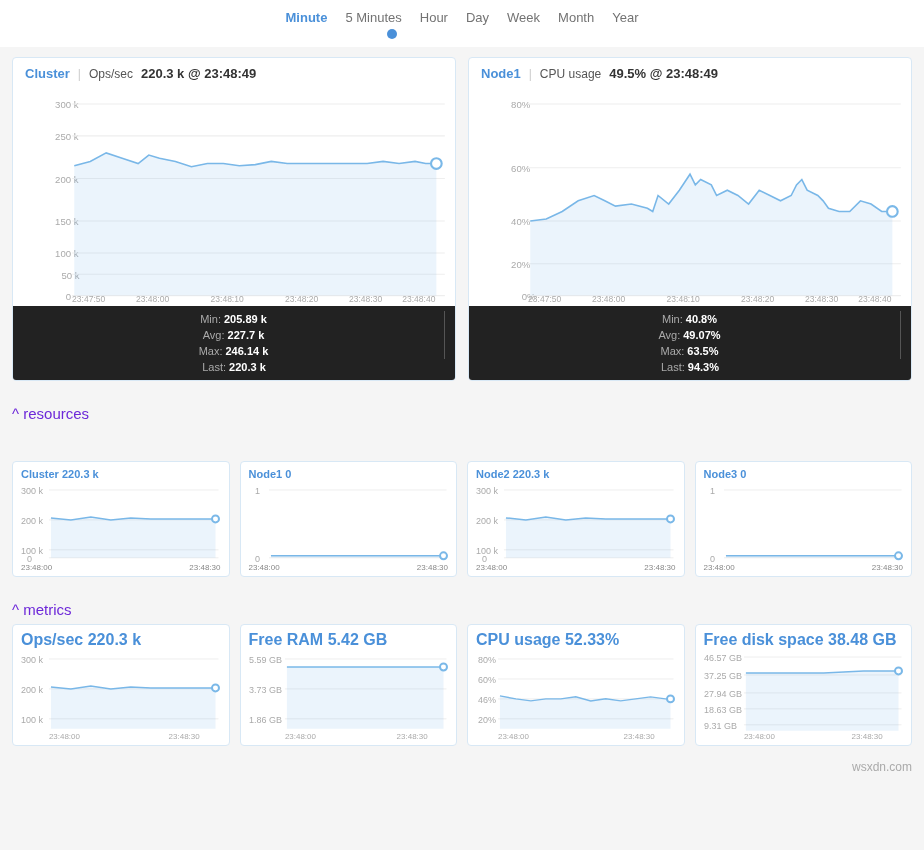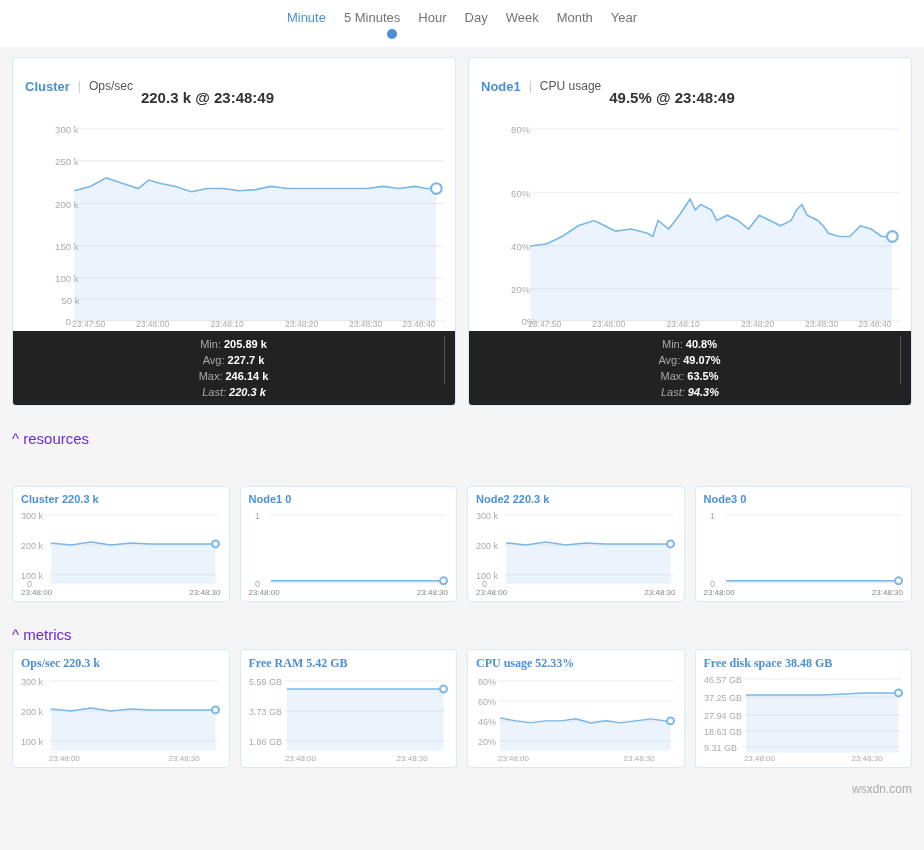--- a/index.html
+++ b/index.html
@@ -19,21 +19,21 @@
       gap: 18px;
       background: #fff;
     }
     .time-selector span {
       cursor: pointer;
       color: #737373;
       font-size: 13px;
     }
     .time-selector span.active {
       color: #4a90d9;
-      font-weight: normal;
+      font-weight: bold;
     }
     .time-indicator {
       display: flex;
       justify-content: center;
       padding-bottom: 8px;
       background: #fff;
     }
     .time-dot {
       width: 10px; height: 10px;
       background: #4a90d9;
@@ -69,22 +69,21 @@
     .chart-divider {
       color: #ccc;
     }
     .chart-title {
       color: #555;
       font-size: 12px;
     }
     .chart-value {
       color: #333;
       font-weight: bold;
-      font-size: 15px;
-      margin-top: 23px;
+      font-size: 13px;
     }
 
     .chart-area {
       padding: 4px 8px 0 8px;
       position: relative;
     }
 
     svg.chart-svg {
       width: 100%;
       display: block;
@@ -99,21 +98,21 @@
       gap: 0;
       margin-top: 4px;
       flex-direction: column;
     }
     .stat-item {
       flex: 1;
       text-align: center;
       border-right: 1px solid #555;
       padding: 2px 4px;
     }
-    .stat-item:last-child { border-right: none; font-style: italic; }
+    .stat-item:last-child { border-right: none; }
     .stat-label { color: #aaa; margin-right: 3px; }
     .stat-val { color: #fff; font-weight: bold; }
 
     
     .section-header {
       padding: 14px 12px 6px 12px;
       font-size: 15px;
       color: #6d28d9;
     }
 
@@ -164,24 +163,23 @@
     }
     .metric-card {
       flex: 1;
       border: 1px solid #d8e8f5;
       background: #fff;
       border-radius: 4px;
       padding: 6px 8px 4px 8px;
       min-width: 0;
     }
     .metric-title {
-      font-size: 12px;
+      font-size: 16px;
       color: #333;
       margin-bottom: 2px;
-      font-family: Liberation Serif, serif;
     }
     .metric-title span {
       color: #4a90d9;
       font-weight: bold;
     }
 
     .y-axis-label {
       font-size: 9px;
       fill: #aaa;
     }

